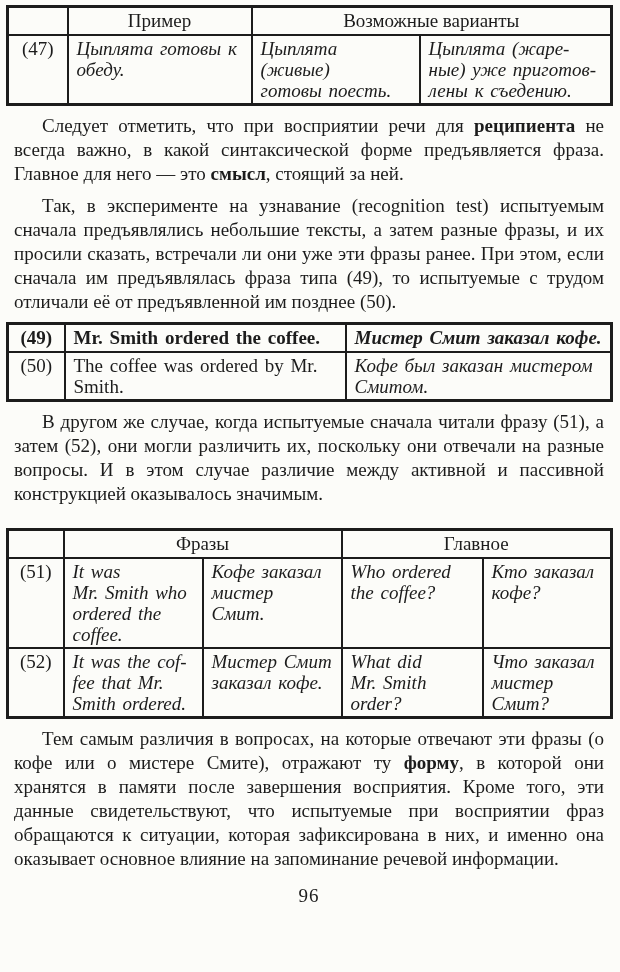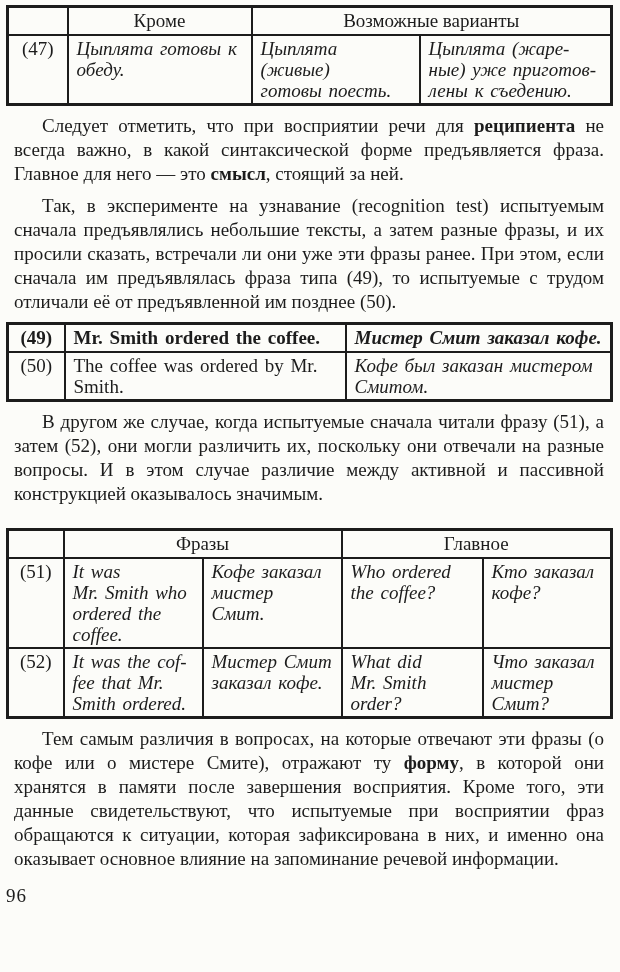--- a/index.html
+++ b/index.html
@@ -53,41 +53,41 @@
     text-align:justify;
     text-indent:28px;
   }
   .mt-p1   { margin-top:19px; }
   .mt-t2   { margin-top:8px;  }
   .mt-p3   { margin-top:14px; }
   .mt-t3   { margin-top:22px; }
   .mt-p4   { margin-top:22px; }
   .pagenum {
     margin-top:14px;
-    text-align:left;
+    text-align:center;
     font-size:19px;
     letter-spacing:1px;
   }
 </style>
 </head>
 <body>
 
 <div class="page">
 
   <table class="tbl">
     <colgroup>
       <col style="width:60px">
         <col style="width:184px">
         <col style="width:168px">
         <col style="width:192px">
     </colgroup>
     <tbody>
       <tr style="height:24px;">
         <td class="hdr"></td>
-        <td class="hdr">Кроме</td>
+        <td class="hdr">Пример</td>
         <td class="hdr" colspan="2">Возможные варианты</td>
       </tr>
       <tr style="height:62px;">
         <td class="num">(47)</td>
         <td class="cell">Цыплята готовы к
 обеду.</td>
         <td class="cell">Цыплята (живые)
 готовы поесть.</td>
         <td class="cell">Цыплята (жаре-
 ные) уже приготов-

